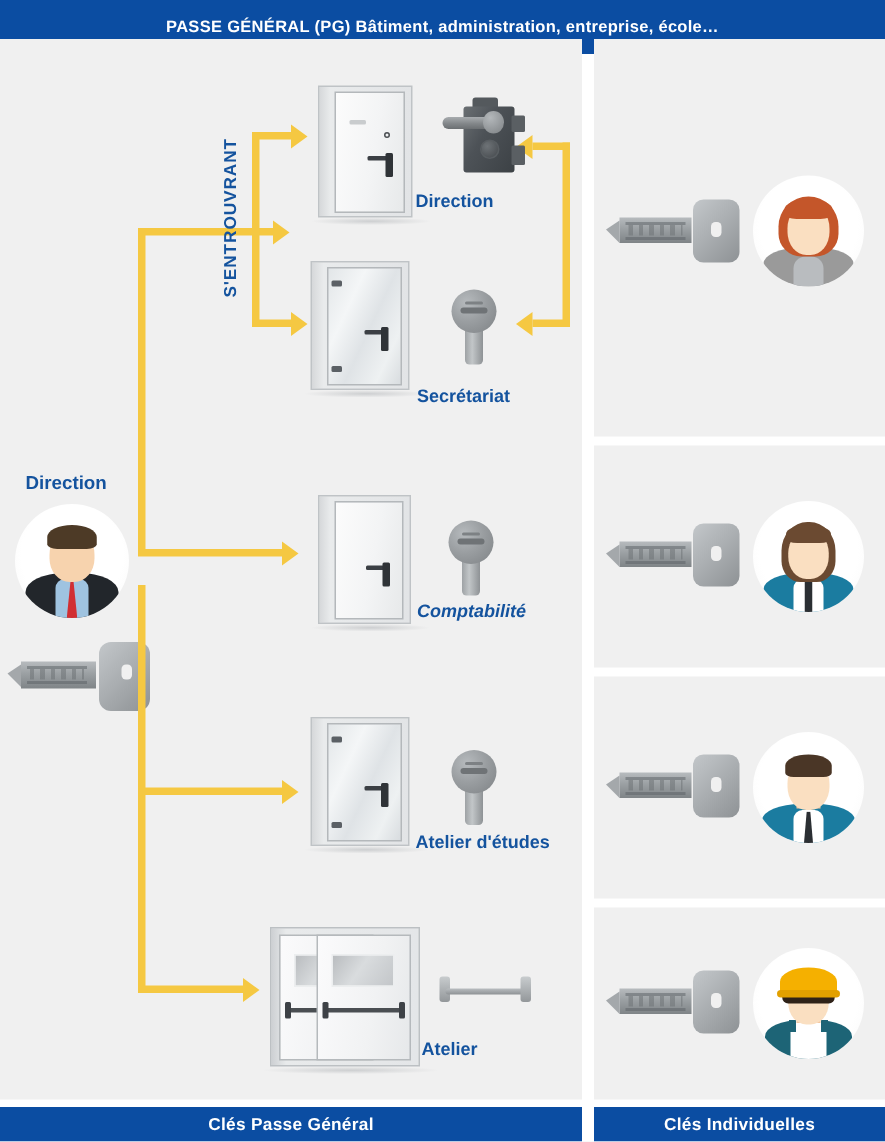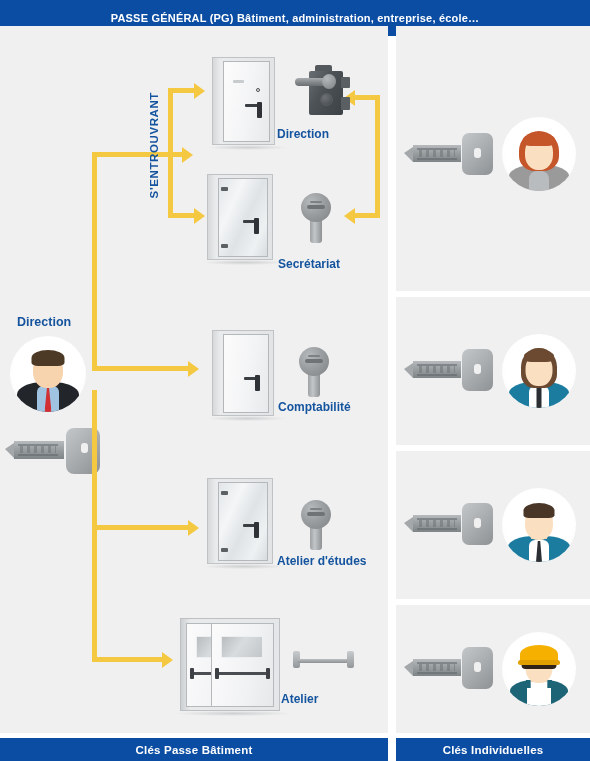--- a/index.html
+++ b/index.html
@@ -291,21 +291,21 @@
   </div>
   <div class="door-shadow"></div>
 </div>
 <div class="cyl-wrap" style="left:299px; top:347px; width:30px; height:50px;">
   <div class="cyl-body"></div>
   <div class="cyl-head">
     <div class="cyl-slot2"></div>
     <div class="cyl-slot"></div>
   </div>
 </div>
-<div class="room-label" style="left:278px; top:400px;">Comptabilité</div>
+<div class="room-label" style="left:278px; top:400px;font-style:italic;">Comptabilité</div>
 
 <div class="door-wrap" style="left:207px; top:478px; width:66px; height:86px;">
   <div class="door-frame"></div>
   <div class="door-leaf glass">
     <div class="glass-hinge" style="left:2px; top:8px;"></div>
     <div class="glass-hinge" style="left:2px; bottom:8px;"></div>
     <div class="handle" style="left:24px; top:41px; width:15px; height:3px;"></div>
     <div class="handle-plate" style="left:35px; top:39px; height:16px;"></div>
   </div>
   <div class="door-shadow"></div>
@@ -415,17 +415,17 @@
   <div class="av-shirt" style="width:24px; height:26px; bottom:0; background:#ffffff;"></div>
   <div class="av-tie" style="width:26px; height:8px; bottom:18px; background:#1d6476; clip-path:polygon(0 0,18% 0,18% 100%,82% 100%,82% 0,100% 0,100% 100%,0 100%);"></div>
   <div class="av-neck" style="width:16px; height:12px; bottom:24px;"></div>
   <div class="av-head" style="width:27px; height:32px; top:19px; background:#fadfc1;"></div>
   <div class="av-hair" style="width:35px; height:12px; top:25px; background:#2f2218; border-radius:4px;"></div>
   <div class="av-hair" style="width:38px; height:19px; top:13px; background:#f5b000; border-radius:50% 50% 12% 12%;"></div>
   <div class="av-hair" style="width:42px; height:5px; top:28px; background:#e2a000; border-radius:3px;"></div>
 </div>
 
 <div class="bar" id="footer-left">
-  <span>Clés Passe Bâtiment</span>
+  <span>Clés Passe Général</span>
 </div>
 <div class="bar" id="footer-right">
   <span>Clés Individuelles</span>
 </div>
 
 </body></html>

